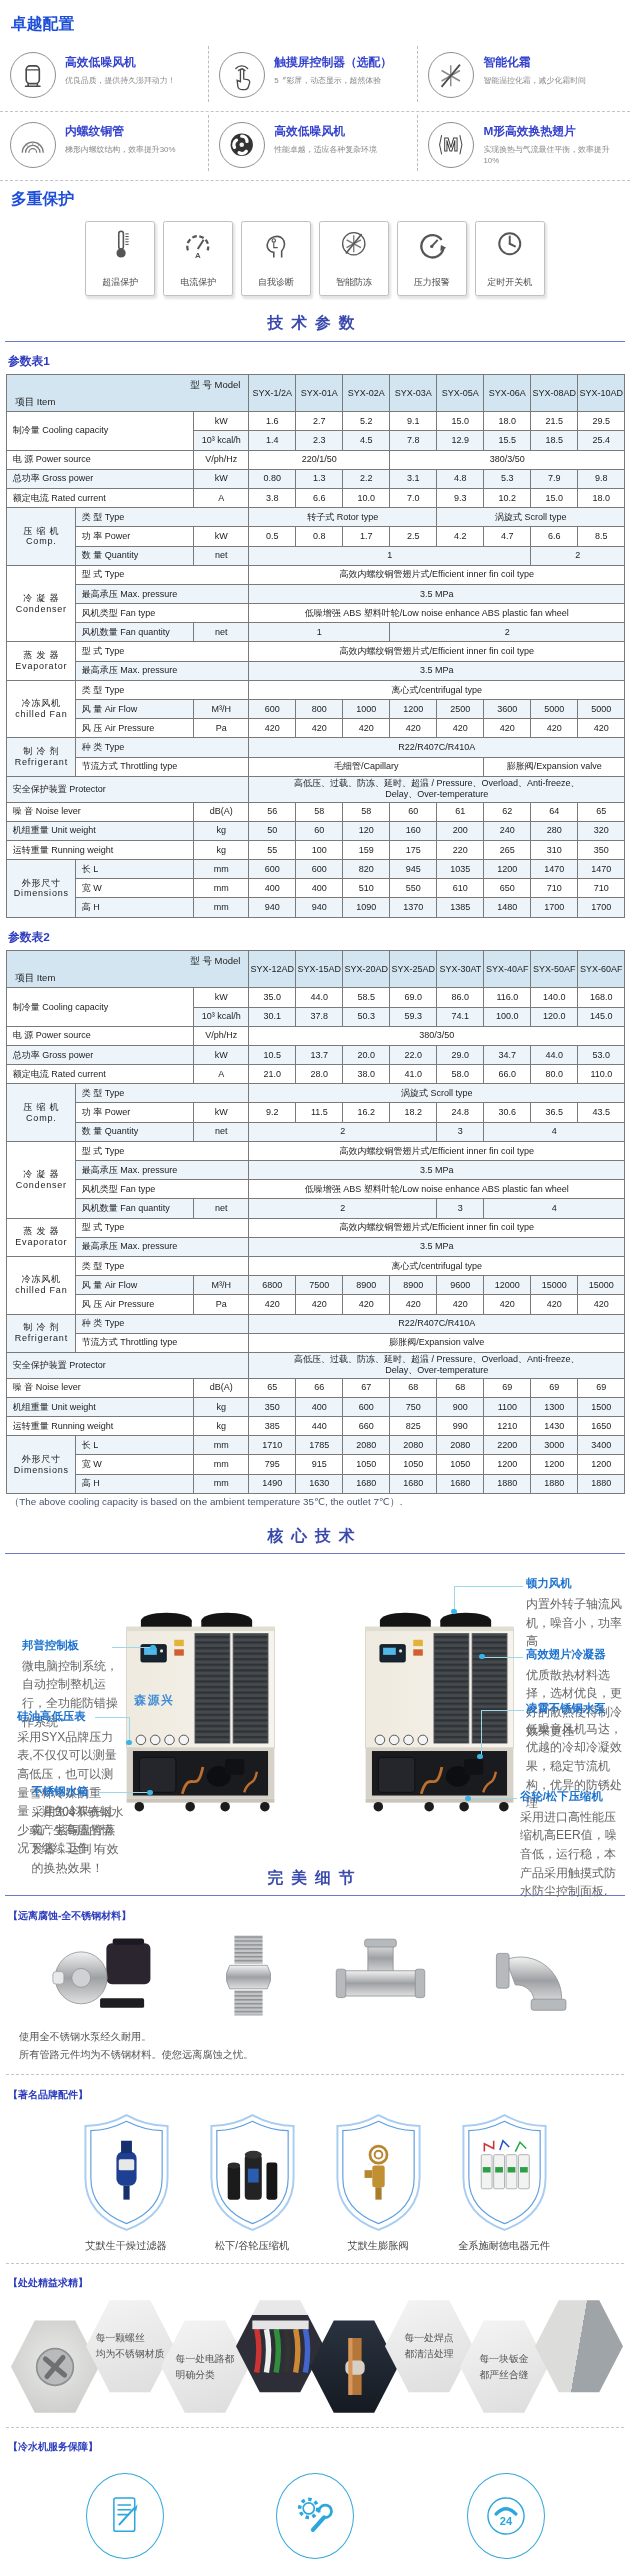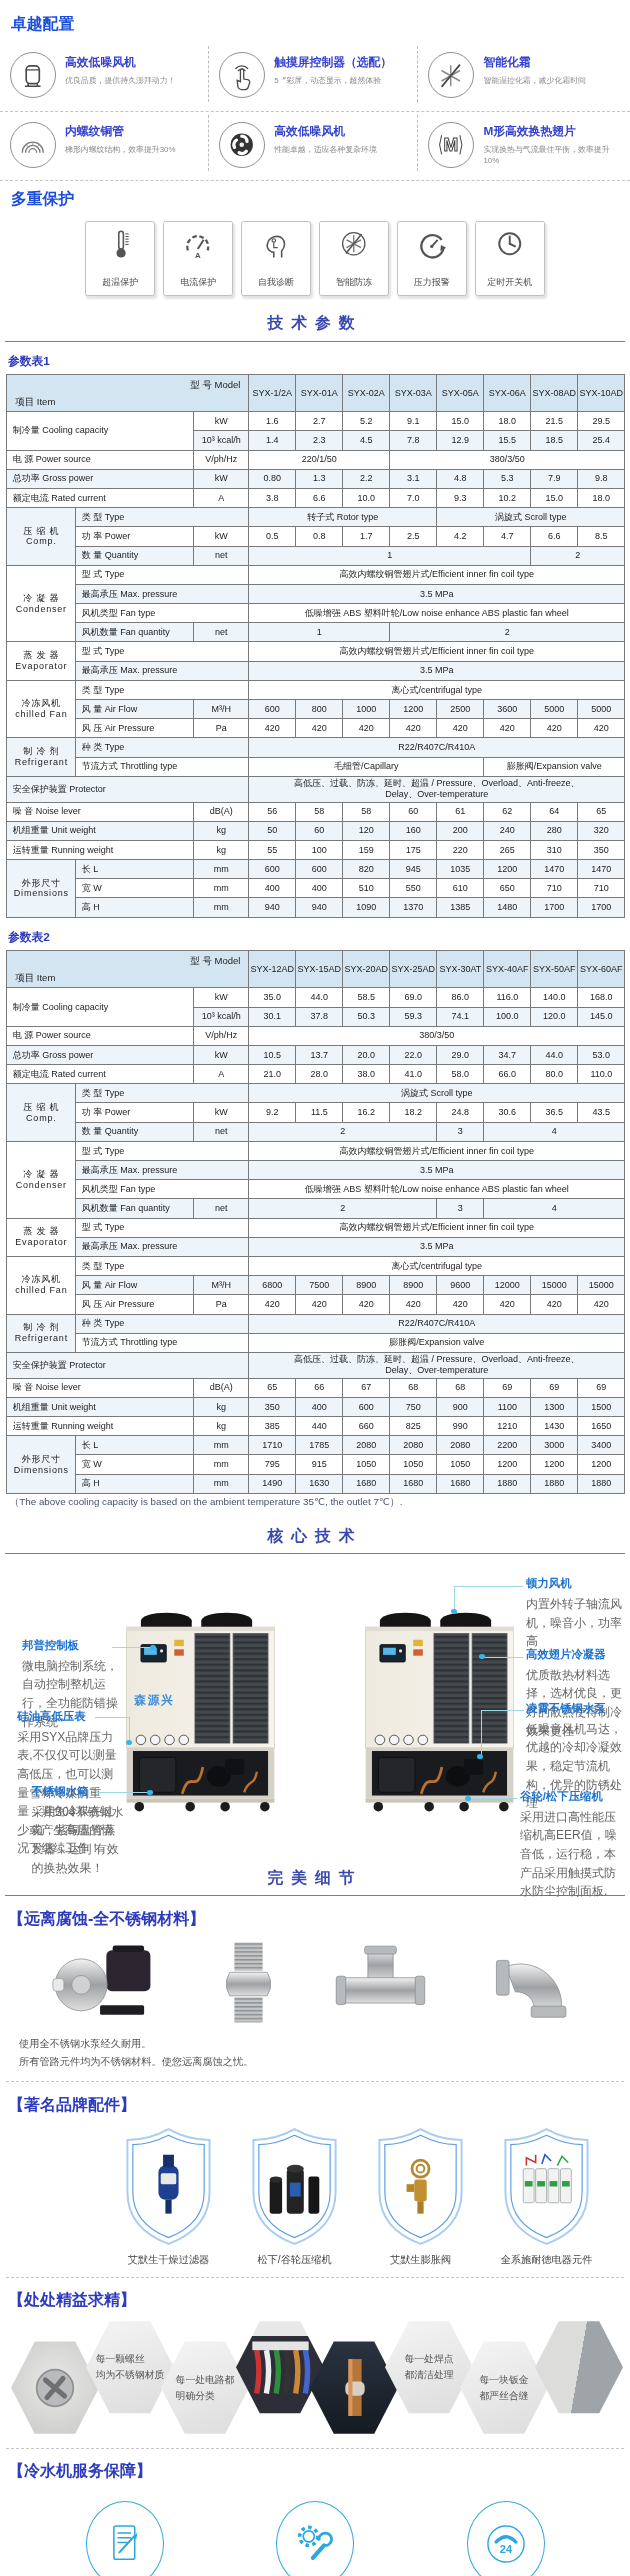--- a/index.html
+++ b/index.html
@@ -1,21 +1,21 @@
 <!DOCTYPE html>
 <html style="font-size:12.6px"><head>
 <meta charset="utf-8">
 <style>
   html,body{margin:0;padding:0;background:#fff;}
   body{width:630px;font-family:"Liberation Sans","DejaVu Sans",sans-serif;color:#333;}
   
   .blue-h{font-size:15.8px;font-weight:bold;color:#1d4ed8;margin:7.9px 0 7.9px 11px;}
   .big-title{text-align:center;font-size:15.8px;color:#3a49ae;letter-spacing:7.9px;font-weight:600;margin:15.8px 0 6.3px;}
   .hr-blue{border:none;border-top:0.8px solid #6b79c9;margin:0 4.7px 3.2px;}
-  .bracket-title{margin:12.6px 0 6.3px 7.9px;font-size:16px;font-weight:bold;color:#2d3cbe;}
+  .bracket-title{margin:12.6px 0 6.3px 7.9px;font-size:10px;font-weight:bold;color:#2d3cbe;}
   .dashed-sep{border-top:0.8px dashed #c6c6c6;margin:10.2px 6.3px;}
   
   .feat-row{display:flex;padding:3.2px 0 9.5px;border-bottom:0.8px dashed #c4c4c4;}
   .feat{width:194px;display:flex;align-items:flex-start;padding:6.3px 4.7px 3.2px 9.5px;}
   .feat + .feat{border-left:0.8px dashed #bdbdbd;}
   .feat-icon{width:44px;height:44px;border:1.6px solid #8f8f8f;border-radius:50%;display:flex;align-items:center;justify-content:center;flex:none;background:#fff;}
   .feat-body{margin-left:9.5px;}
   .feat-title{font-size:11.8px;font-weight:bold;color:#3442cf;line-height:1.25;margin-top:2.4px;}
   .feat-desc{font-size:7.9px;color:#8a8a8a;margin-top:5.5px;line-height:1.4;}
   
@@ -43,21 +43,21 @@
   .machine{position:absolute;width:167px;height:205px;}
   .brand-label{position:absolute;left:17.3px;top:85px;font-size:11.8px;font-weight:bold;color:#3f8cd6;letter-spacing:1.6px;text-align:center;}
   .callout{position:absolute;}
   .callout .ct{font-size:11.4px;font-weight:bold;color:#1d73cf;margin-bottom:3.9px;}
   .callout .cd{font-size:12px;color:#666;line-height:1.55;}
   .cline{position:absolute;}
   .cdot{position:absolute;width:5.5px;height:5.5px;border-radius:50%;background:#39b4e6;}
   
   .fit-row{display:flex;justify-content:space-around;align-items:center;height:96px;padding:0 14px;}
   .fit-note{margin:3.2px 0 0 19px;font-size:10.2px;color:#555;line-height:1.75;}
-  .badge-row{display:flex;justify-content:flex-end;padding:3.2px 20.5px 0;}
+  .badge-row{display:flex;justify-content:center;padding:3.2px 20.5px 0;}
   .badge{width:126px;text-align:center;}
   .badge-label{font-size:10.2px;color:#444;margin-top:1.6px;}
   .hex-strip{position:relative;height:120px;margin:6.3px 0 0;}
   .hex{position:absolute;width:88px;height:96px;clip-path:polygon(27% 2%,73% 2%,100% 50%,73% 98%,27% 98%,0 50%);display:flex;align-items:center;justify-content:center;text-align:left;}
   .hex.txt{background:linear-gradient(160deg,#f5f5f5,#dcdcdc);color:#555;font-size:9.8px;line-height:1.65;}
   
   .svc-row{display:flex;justify-content:space-between;padding:12.6px 38px 0;}
   .svc{width:173px;text-align:center;}
   .svc-icon{width:76px;height:84px;border:1.6px solid #35a9de;border-radius:50%;margin:0 auto;display:flex;align-items:center;justify-content:center;}
 </style>

